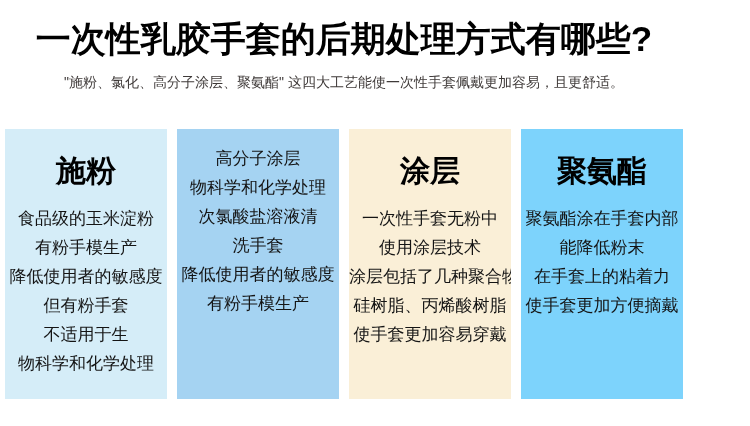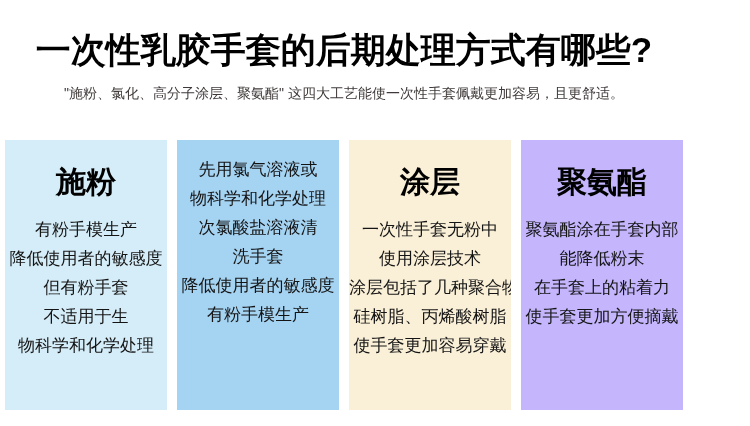--- a/index.html
+++ b/index.html
@@ -7,21 +7,21 @@
   body {
     width: 750px;
     height: 426px;
     font-family: "Liberation Sans", "DejaVu Sans", sans-serif;
     overflow: hidden;
   }
   .page {
     width: 688px;
     height: 426px;
     background: #ffffff;
-    padding-top: 28px;
+    padding-top: 17px;
   }
   .title {
     text-align: center;
     font-size: 35px;
     line-height: 44px;
     font-weight: 800;
     color: #000000;
     letter-spacing: 0px;
   }
   .subtitle {
@@ -65,51 +65,52 @@
 
   <h1 class="title">一次性乳胶手套的后期处理方式有哪些?</h1>
 
   <p class="subtitle">"施粉、氯化、高分子涂层、聚氨酯" 这四大工艺能使一次性手套佩戴更加容易，且更舒适。</p>
 
   <div class="cards">
 
     <section class="card" style="background-color: rgb(213, 237, 248);">
       <h2 class="card-title">施粉</h2>
       <div class="card-body">
+        <div class="card-line">食品级的玉米淀粉</div>
         <div class="card-line">有粉手模生产</div>
         <div class="card-line">降低使用者的敏感度</div>
         <div class="card-line">但有粉手套</div>
         <div class="card-line">不适用于生</div>
         <div class="card-line">物科学和化学处理</div>
       </div>
     </section>
 
     <section class="card" style="background-color: rgb(165, 211, 242);">
       <div class="card-body">
-        <div class="card-line">先用氯气溶液或</div>
+        <div class="card-line">高分子涂层</div>
         <div class="card-line">物科学和化学处理</div>
         <div class="card-line">次氯酸盐溶液清</div>
         <div class="card-line">洗手套</div>
         <div class="card-line">降低使用者的敏感度</div>
         <div class="card-line">有粉手模生产</div>
       </div>
     </section>
 
     <section class="card" style="background-color: rgb(250, 239, 215);">
       <h2 class="card-title">涂层</h2>
       <div class="card-body">
         <div class="card-line">一次性手套无粉中</div>
         <div class="card-line">使用涂层技术</div>
         <div class="card-line">涂层包括了几种聚合物</div>
         <div class="card-line">硅树脂、丙烯酸树脂</div>
         <div class="card-line">使手套更加容易穿戴</div>
       </div>
     </section>
 
-    <section class="card" style="background-color: #c4b5fd;">
+    <section class="card" style="background-color: #7dd3fc;">
       <h2 class="card-title">聚氨酯</h2>
       <div class="card-body">
         <div class="card-line">聚氨酯涂在手套内部</div>
         <div class="card-line">能降低粉末</div>
         <div class="card-line">在手套上的粘着力</div>
         <div class="card-line">使手套更加方便摘戴</div>
       </div>
     </section>
 
   </div>

